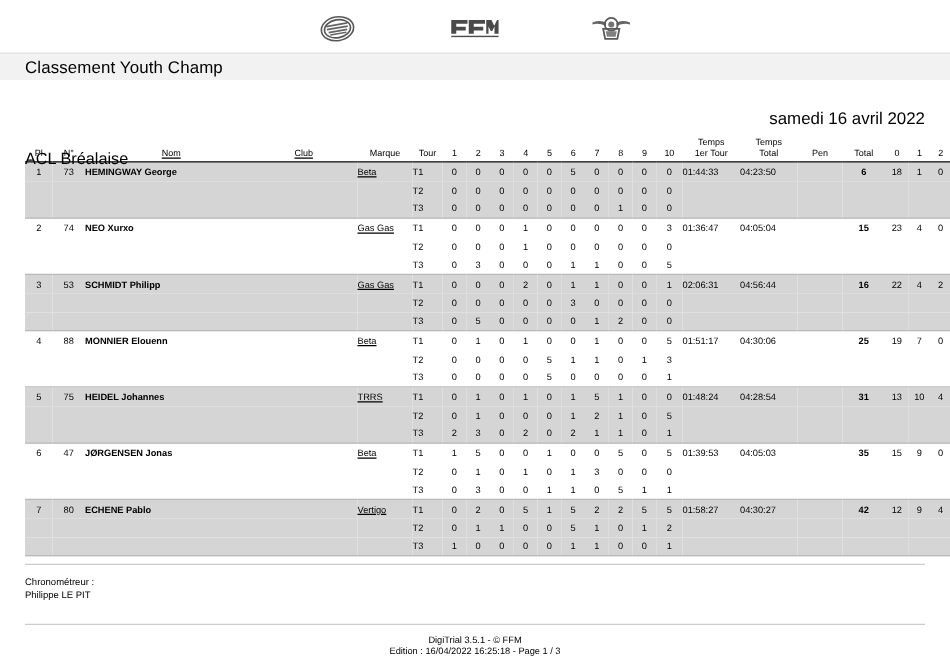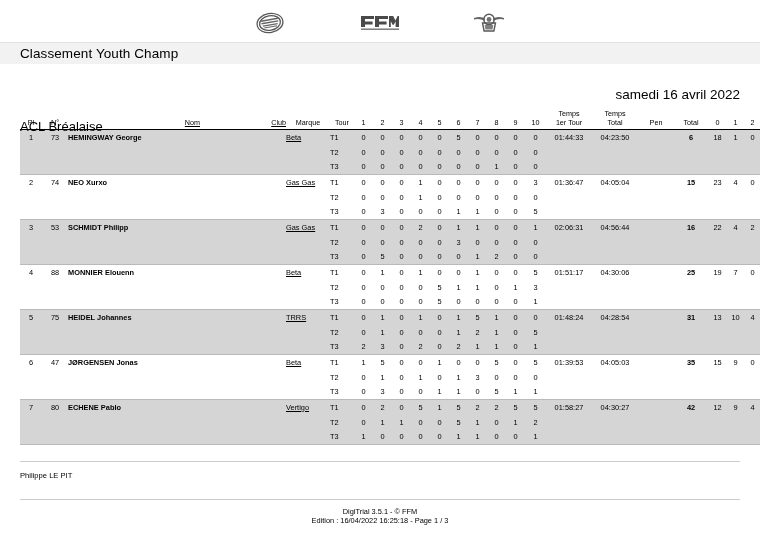--- a/index.html
+++ b/index.html
@@ -70,36 +70,36 @@
     vertical-align: bottom;
     line-height: 8.5px;
     border-bottom: 1.4px solid #000;
   }
   table.results td {
     padding: 0;
     height: 15px;
     vertical-align: middle;
     font-size: 7.4px;
   }
-  .t-left   { text-align: right; text-decoration: underline; }
+  .t-left   { text-align: center; text-decoration: underline; }
   .t-center { }
 
   tr.shaded td { background: #d5d5d5; }
   tr.plain  td { background: #ffffff; }
 
   tbody tr.grp-end td { border-bottom: 1px solid #b9b9b9; }
 
   td.c-pl   { text-align: center; }
   td.c-num  { text-align: center; }
   td.c-nom  { font-weight: bold; font-size: 7.6px; padding-left: 6px; }
   td.c-club { }
   td.c-marque { text-align: left; text-decoration: underline; }
   td.c-tour { }
   td.c-sec  { text-align: center; }
-  td.c-time { text-align: center; font-size: 7.3px; }
+  td.c-time { font-size: 7.3px; }
   td.c-pen  { text-align: center; }
   td.c-total{ text-align: center; font-weight: bold; font-size: 7.8px; }
   td.c-tally{ text-align: center; }
 
   
   .footer {
     position: absolute;
     left: 0; right: 0;
     bottom: 0;
     padding: 0 20px;
@@ -765,20 +765,21 @@
         <td class="c-total"></td>
         <td class="c-tally"></td>
         <td class="c-tally"></td>
         <td class="c-tally"></td>
       </tr>
     </tbody>
 </table>
 
 <div class="footer">
   <div class="chrono">
+    <div>Chronométreur :</div>
     <div>Philippe LE PIT</div>
   </div>
   <div class="footer-rule"></div>
   <div class="footer-line">
     <span>DigiTrial 3.5.1 - © FFM</span>
     <span>Edition : 16/04/2022 16:25:18 - Page 1 / 3</span>
   </div>
 </div>
 
 </body></html>

